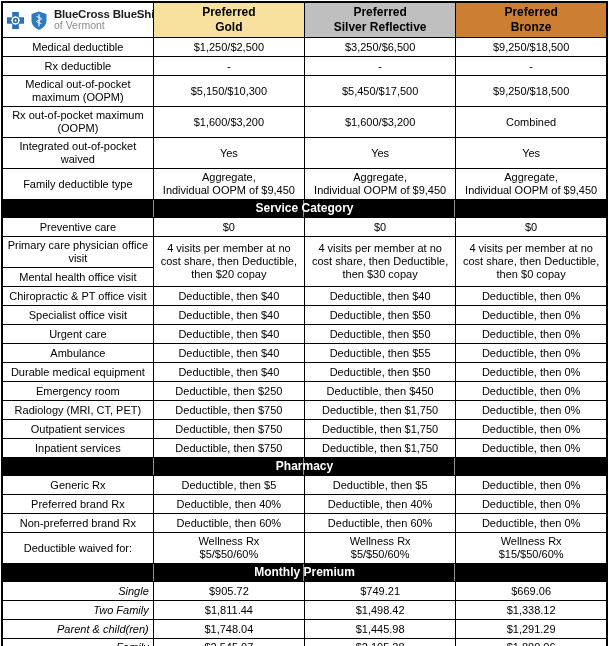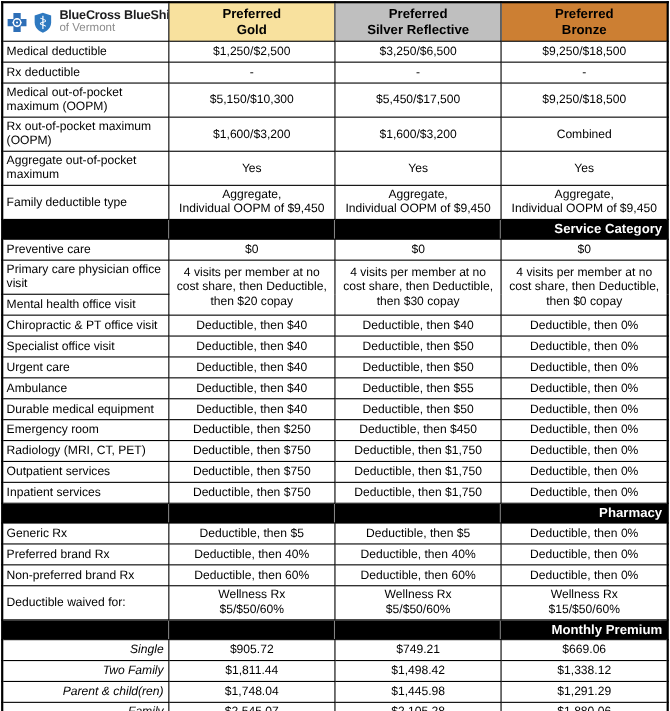--- a/index.html
+++ b/index.html
@@ -9,24 +9,24 @@
   th,td{border:1px solid #000;font-size:11px;line-height:13px;padding:2px 3px;vertical-align:middle;box-sizing:border-box;overflow:hidden;}
   thead th{height:34px;text-align:center;font-weight:700;font-size:12px;line-height:15px;padding:2px;}
   thead th .pl{display:block;}
   .logo-cell{background:#fff;text-align:left;}
   .logo{display:flex;align-items:center;gap:3px;}
   .icon{display:inline-flex;flex:0 0 auto;}
   .brand-text{display:flex;flex-direction:column;line-height:11px;margin-left:2px;}
   .brand-name{font-weight:700;font-size:11.5px;color:#1d1d1f;letter-spacing:-0.2px;white-space:nowrap;}
   .brand-region{font-size:10.5px;color:#8c8c8c;font-weight:400;}
   tr.data td{height:19px;}
-  td.label{text-align:left;}
+  td.label{text-align:center;}
   td.label.right{text-align:right;padding-right:4px;font-style:italic;}
   td.value{text-align:center;white-space:pre-line;}
-  tr.section td{background-color:#000;color:#fff;font-weight:700;font-size:12px;text-align:right;padding:2px 4px;height:17px;
+  tr.section td{background-color:#000;color:#fff;font-weight:700;font-size:12px;text-align:center;padding:2px 4px;height:17px;
     background-image:linear-gradient(to right,
       transparent 0,transparent calc(25% - 1px),rgba(255,255,255,.55) calc(25% - 1px),rgba(255,255,255,.55) 25%,
       transparent 25%,transparent calc(50% - 1px),rgba(255,255,255,.55) calc(50% - 1px),rgba(255,255,255,.55) 50%,
       transparent 50%,transparent calc(75% - 1px),rgba(255,255,255,.55) calc(75% - 1px),rgba(255,255,255,.55) 75%,
       transparent 75%);}
 </style>
 </head>
 <body>
 
 <div class="wrap">
@@ -99,21 +99,21 @@
           <td class="value">$5,450/$17,500</td>
           <td class="value">$9,250/$18,500</td>
         </tr>
         <tr class="data">
           <td class="label">Rx out-of-pocket maximum (OOPM)</td>
           <td class="value">$1,600/$3,200</td>
           <td class="value">$1,600/$3,200</td>
           <td class="value">Combined</td>
         </tr>
         <tr class="data">
-          <td class="label">Aggregate out-of-pocket maximum</td>
+          <td class="label">Integrated out-of-pocket waived</td>
           <td class="value">Yes</td>
           <td class="value">Yes</td>
           <td class="value">Yes</td>
         </tr>
         <tr class="data">
           <td class="label">Family deductible type</td>
           <td class="value">Aggregate,
 Individual OOPM of $9,450</td>
           <td class="value">Aggregate,
 Individual OOPM of $9,450</td>

